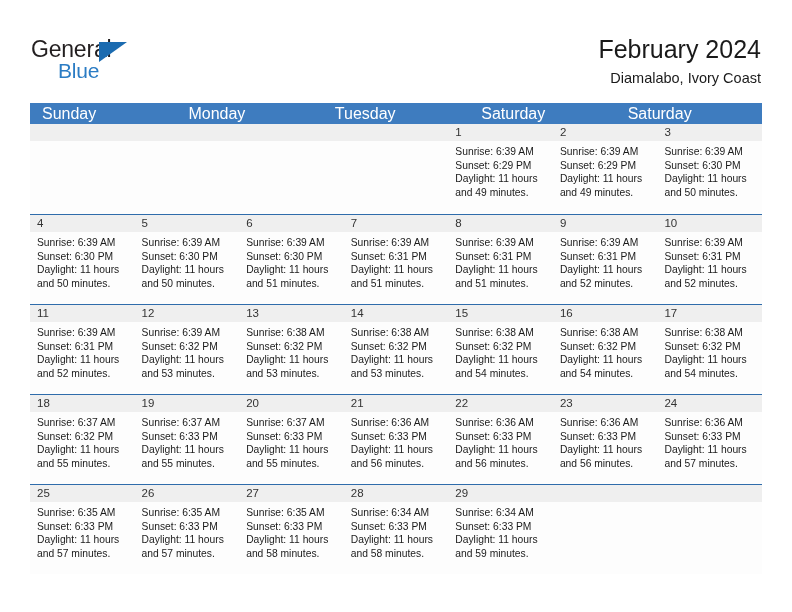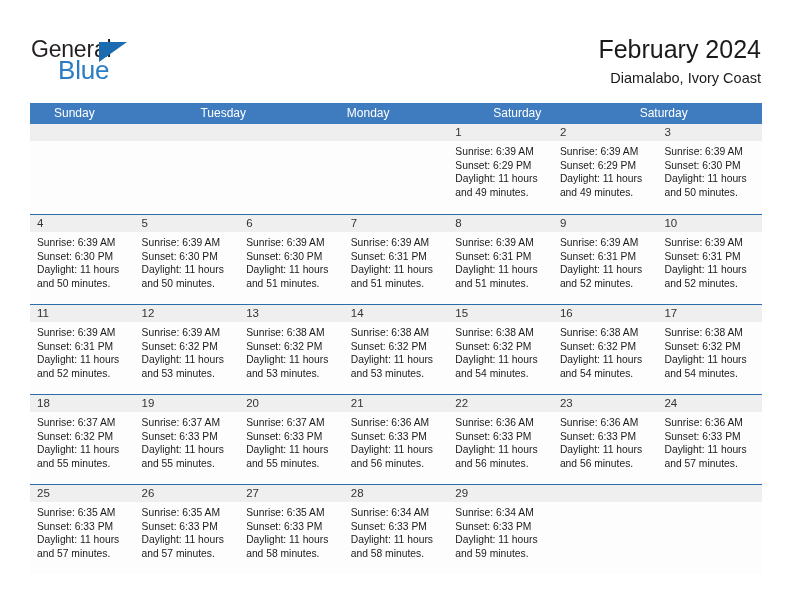--- a/index.html
+++ b/index.html
@@ -50,21 +50,21 @@
     top: 4px;
     width: 0;
     height: 0;
     border-left: 28px solid #1b6bb0;
     border-bottom: 20px solid transparent;
   }
   .logo-blue {
     position: absolute;
     left: 27px;
     top: 21px;
-    font-size: 26px;
+    font-size: 21px;
     color: #2b7cc4;
     letter-spacing: -0.2px;
     line-height: 23px;
   }
   .title-block {
     position: absolute;
     right: 31px;
     top: 34px;
     text-align: right;
   }
@@ -90,24 +90,24 @@
     width: 732px;
   }
   .weekdays {
     display: flex;
     width: 732px;
     height: 21px;
     background: #3e7cbf;
   }
   .weekday {
     flex: 1 1 0;
-    font-size: 12px;
+    font-size: 16px;
     color: #ffffff;
     line-height: 21px;
-    padding-left: 24px;
+    padding-left: 12px;
     box-sizing: border-box;
     overflow: hidden;
     white-space: nowrap;
   }
   .week {
     display: flex;
     width: 732px;
     height: 90px;
     border-top: 1.4px solid #2f6cab;
     box-sizing: border-box;
@@ -162,22 +162,22 @@
     <div class="title-block">
       <div class="cal-title">February 2024</div>
       <div class="cal-subtitle">Diamalabo, Ivory Coast</div>
     </div>
 
   </div>
 
   <div class="calendar">
     <div class="weekdays">
         <div class="weekday">Sunday</div>
+        <div class="weekday">Monday</div>
         <div class="weekday">Tuesday</div>
-        <div class="weekday">Monday</div>
         <div class="weekday">Saturday</div>
         <div class="weekday">Saturday</div>
       </div>
     <div id="weeks-container">
         <div class="week first">
           <div class="daycell empty">
             <div class="daynum-band">
               <div class="daynum"></div>
             </div>
           </div>

